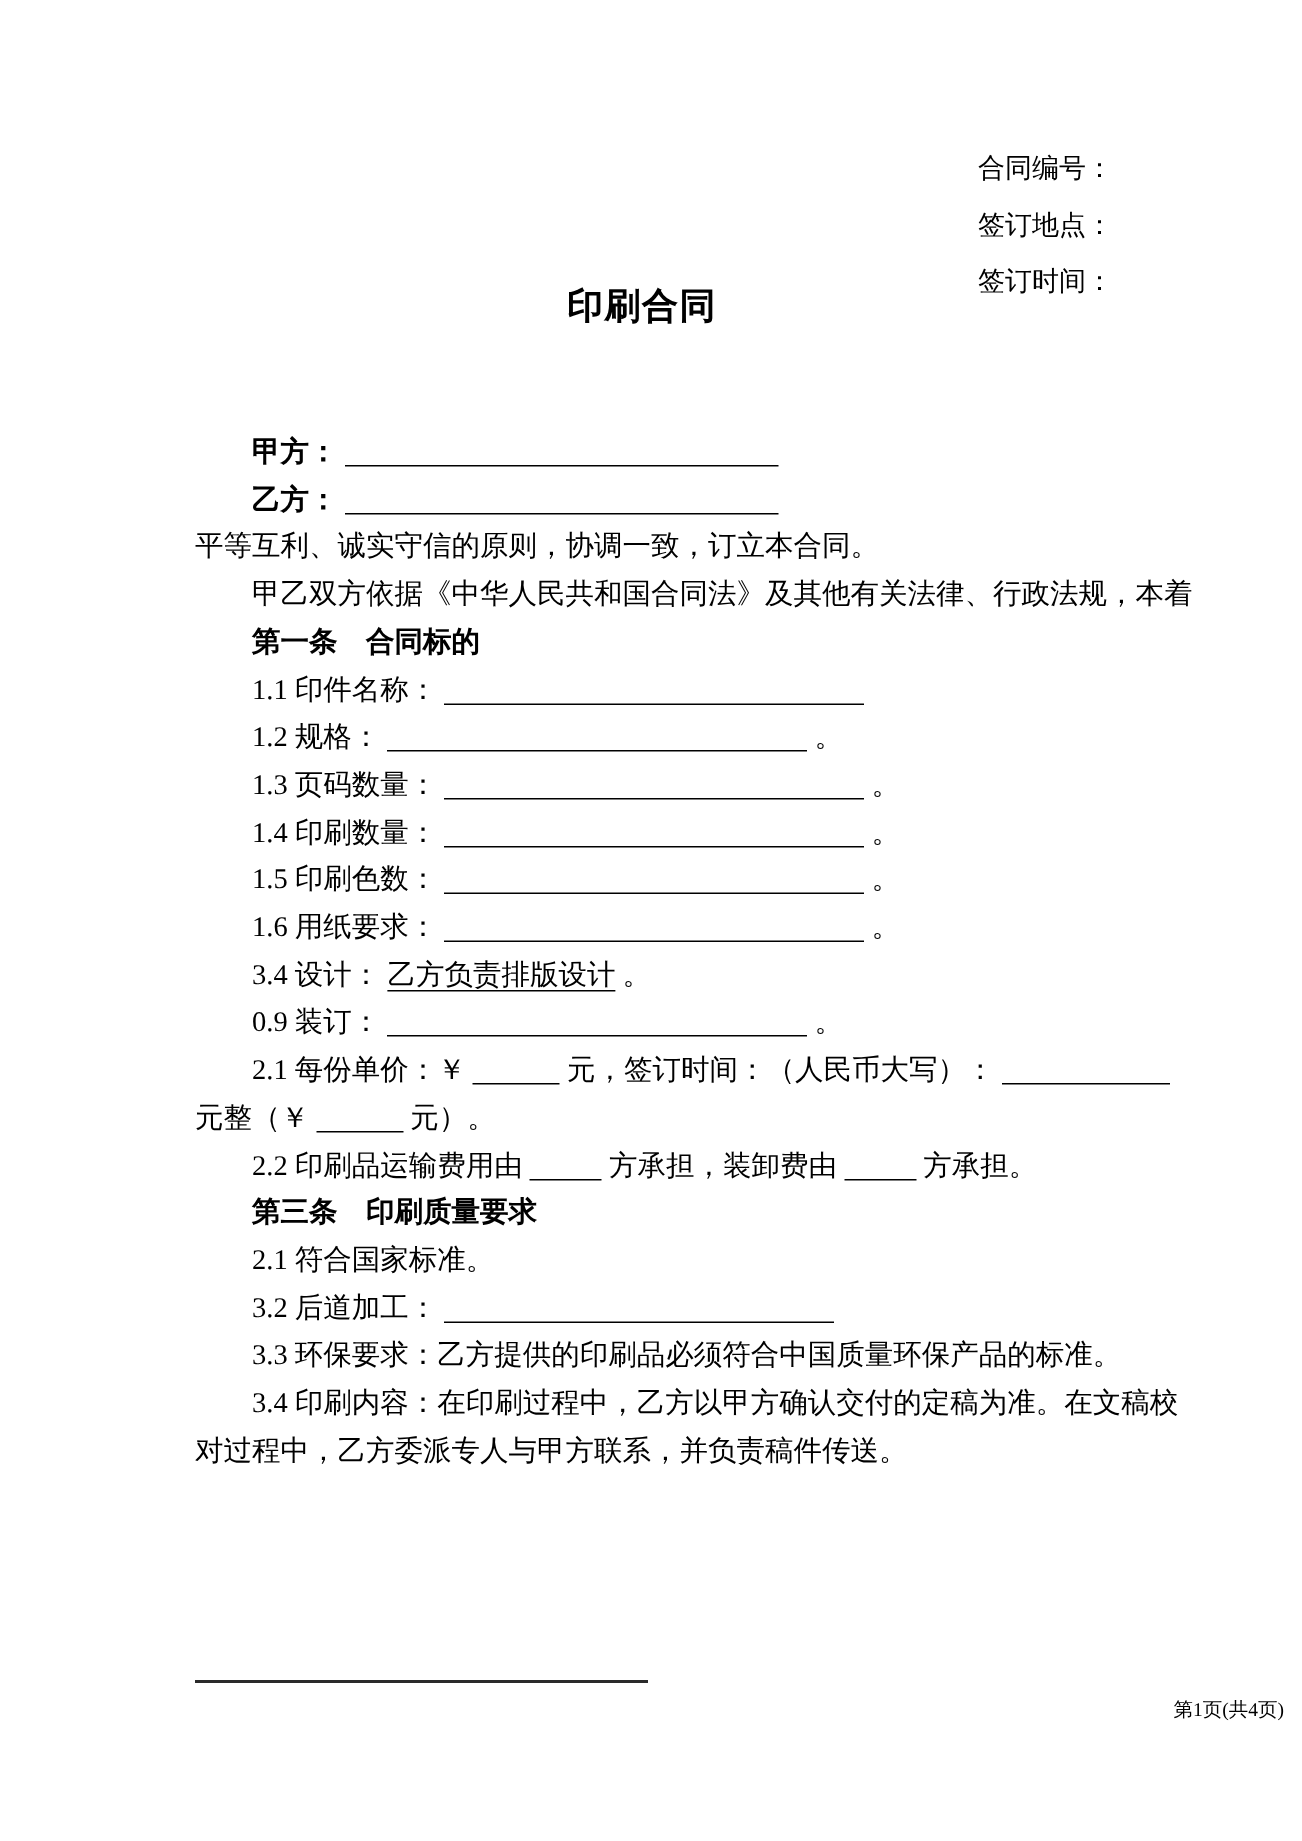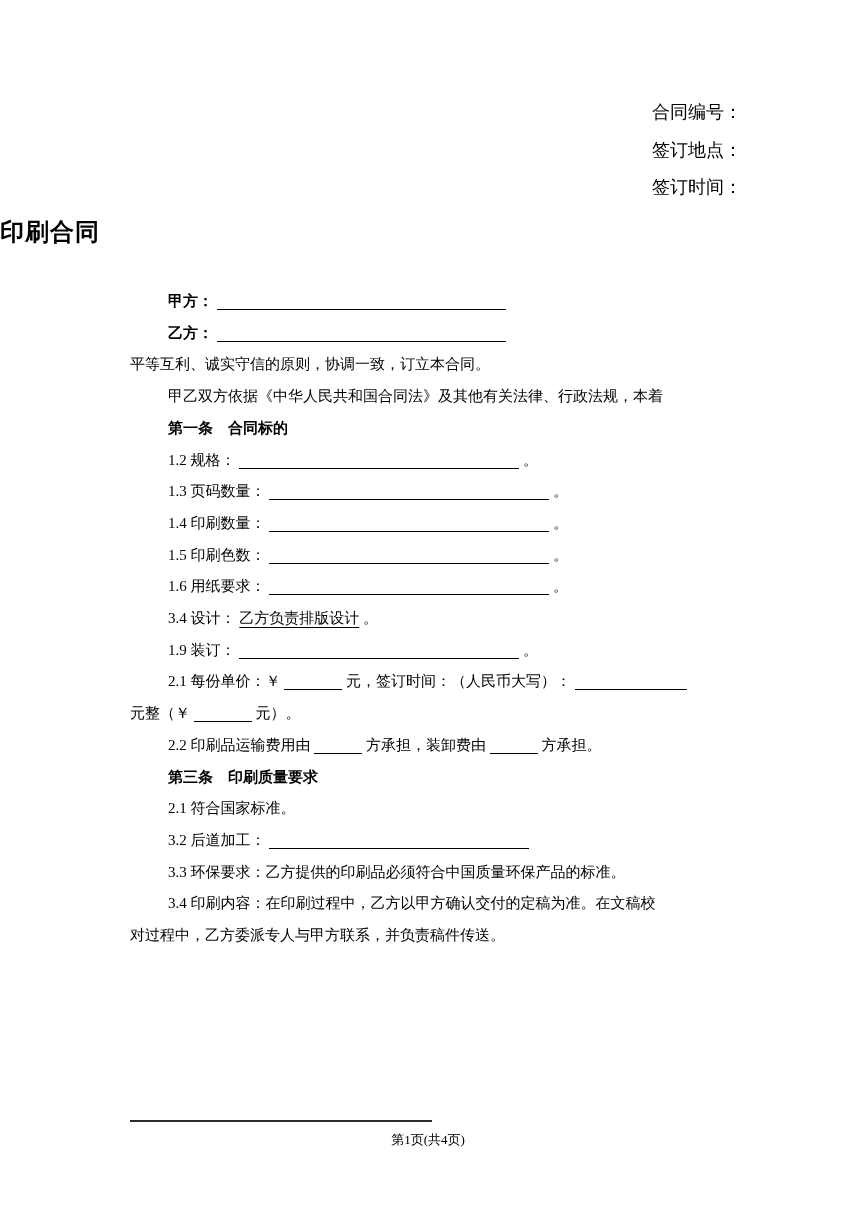--- a/index.html
+++ b/index.html
@@ -17,36 +17,36 @@
     position: absolute;
     left: 652px;
     top: 94px;
     font-size: 18px;
     line-height: 37.5px;
     white-space: nowrap;
   }
   
   .doc-title {
     position: absolute;
-    top: 216px;
+    top: 188px;
     left: 0;
     width: 100%;
     margin: 0;
-    text-align: left;
+    text-align: center;
     font-size: 24px;
     font-weight: bold;
     letter-spacing: 1px;
   }
   
   .body {
     position: absolute;
     left: 130px;
     top: 286px;
     width: 612px;
-    font-size: 15px;
+    font-size: 19px;
     line-height: 31.7px;
   }
   .ln { white-space: nowrap; }
   .ind { padding-left: 38px; }   
   .b { font-weight: bold; }
   .hd { font-weight: bold; }
   
   .bl {
     display: inline-block;
     border-bottom: 1px solid #000;
@@ -67,21 +67,21 @@
     left: 130px;
     top: 1120px;
     width: 302px;
     border-top: 2px solid #2a2a2a;
   }
   .footer-text {
     position: absolute;
     top: 1131px;
     left: 0;
     width: 100%;
-    text-align: center;
+    text-align: right;
     font-size: 13px;
   }
 </style>
 </head>
 <body>
 
 <div class="page">
 
   <div class="header-block">
     <div class="ln">合同编号：</div>
@@ -101,20 +101,24 @@
     <div class="ln ind">
       <span class="b">乙方：</span>
       <span class="bl w-party"></span>
     </div>
 
     <div class="ln">平等互利、诚实守信的原则，协调一致，订立本合同。</div>
     <div class="ln ind">甲乙双方依据《中华人民共和国合同法》及其他有关法律、行政法规，本着</div>
 
     <div class="ln ind hd">第一条　合同标的</div>
 
+    <div class="ln ind">
+      <span>1.1 印件名称：</span>
+      <span class="bl w-std"></span>
+    </div>
 
     <div class="ln ind">
       <span>1.2 规格：</span>
       <span class="bl w-std"></span>
       <span>。</span>
     </div>
 
     <div class="ln ind">
       <span>1.3 页码数量：</span>
       <span class="bl w-std"></span>
@@ -140,21 +144,21 @@
     </div>
 
 
     <div class="ln ind">
       <span>3.4 设计：</span>
       <span class="ul">乙方负责排版设计</span>
       <span>。</span>
     </div>
 
     <div class="ln ind">
-      <span>1.9 装订：</span>
+      <span>0.9 装订：</span>
       <span class="bl w-std"></span>
       <span>。</span>
     </div>
 
 
     <div class="ln ind">
       <span>2.1 每份单价：￥</span>
       <span class="bl w-money"></span>
       <span>元，签订时间：（人民币大写）：</span>
       <span class="bl w-amt"></span>

